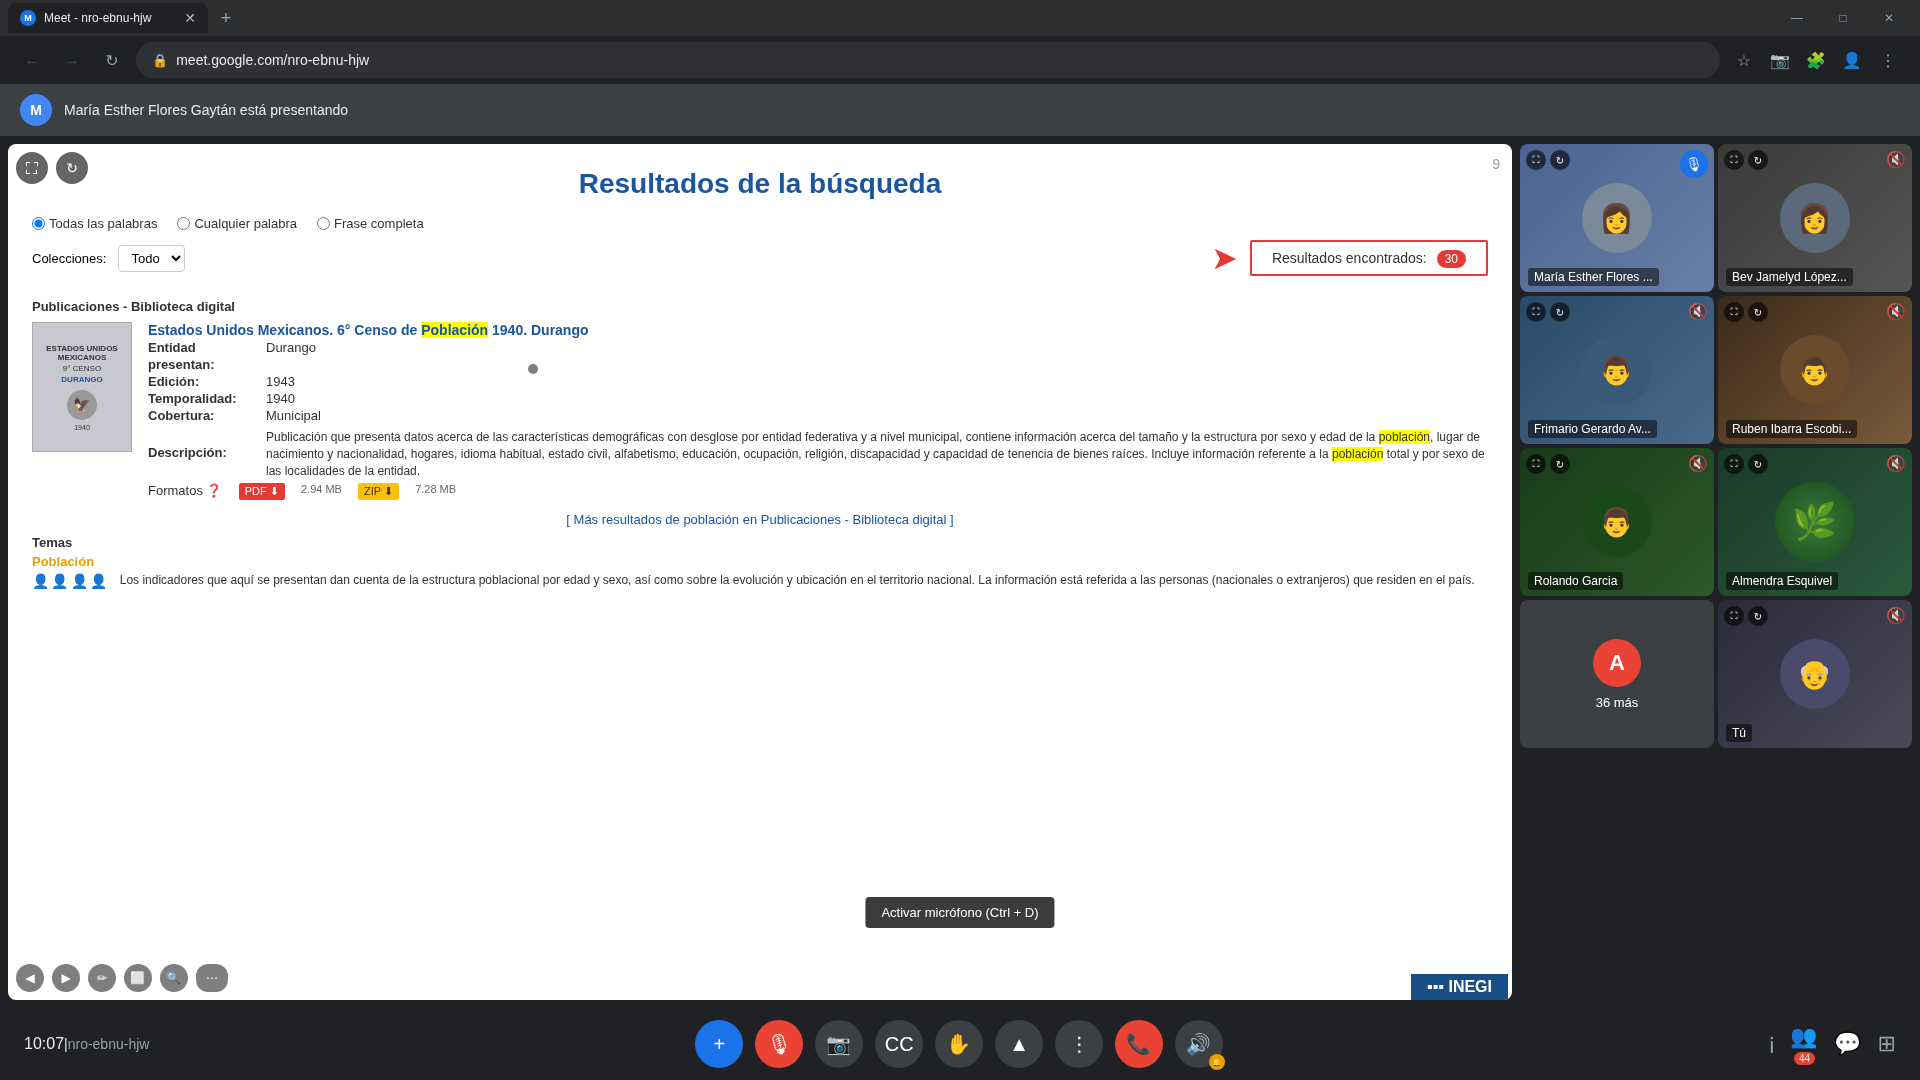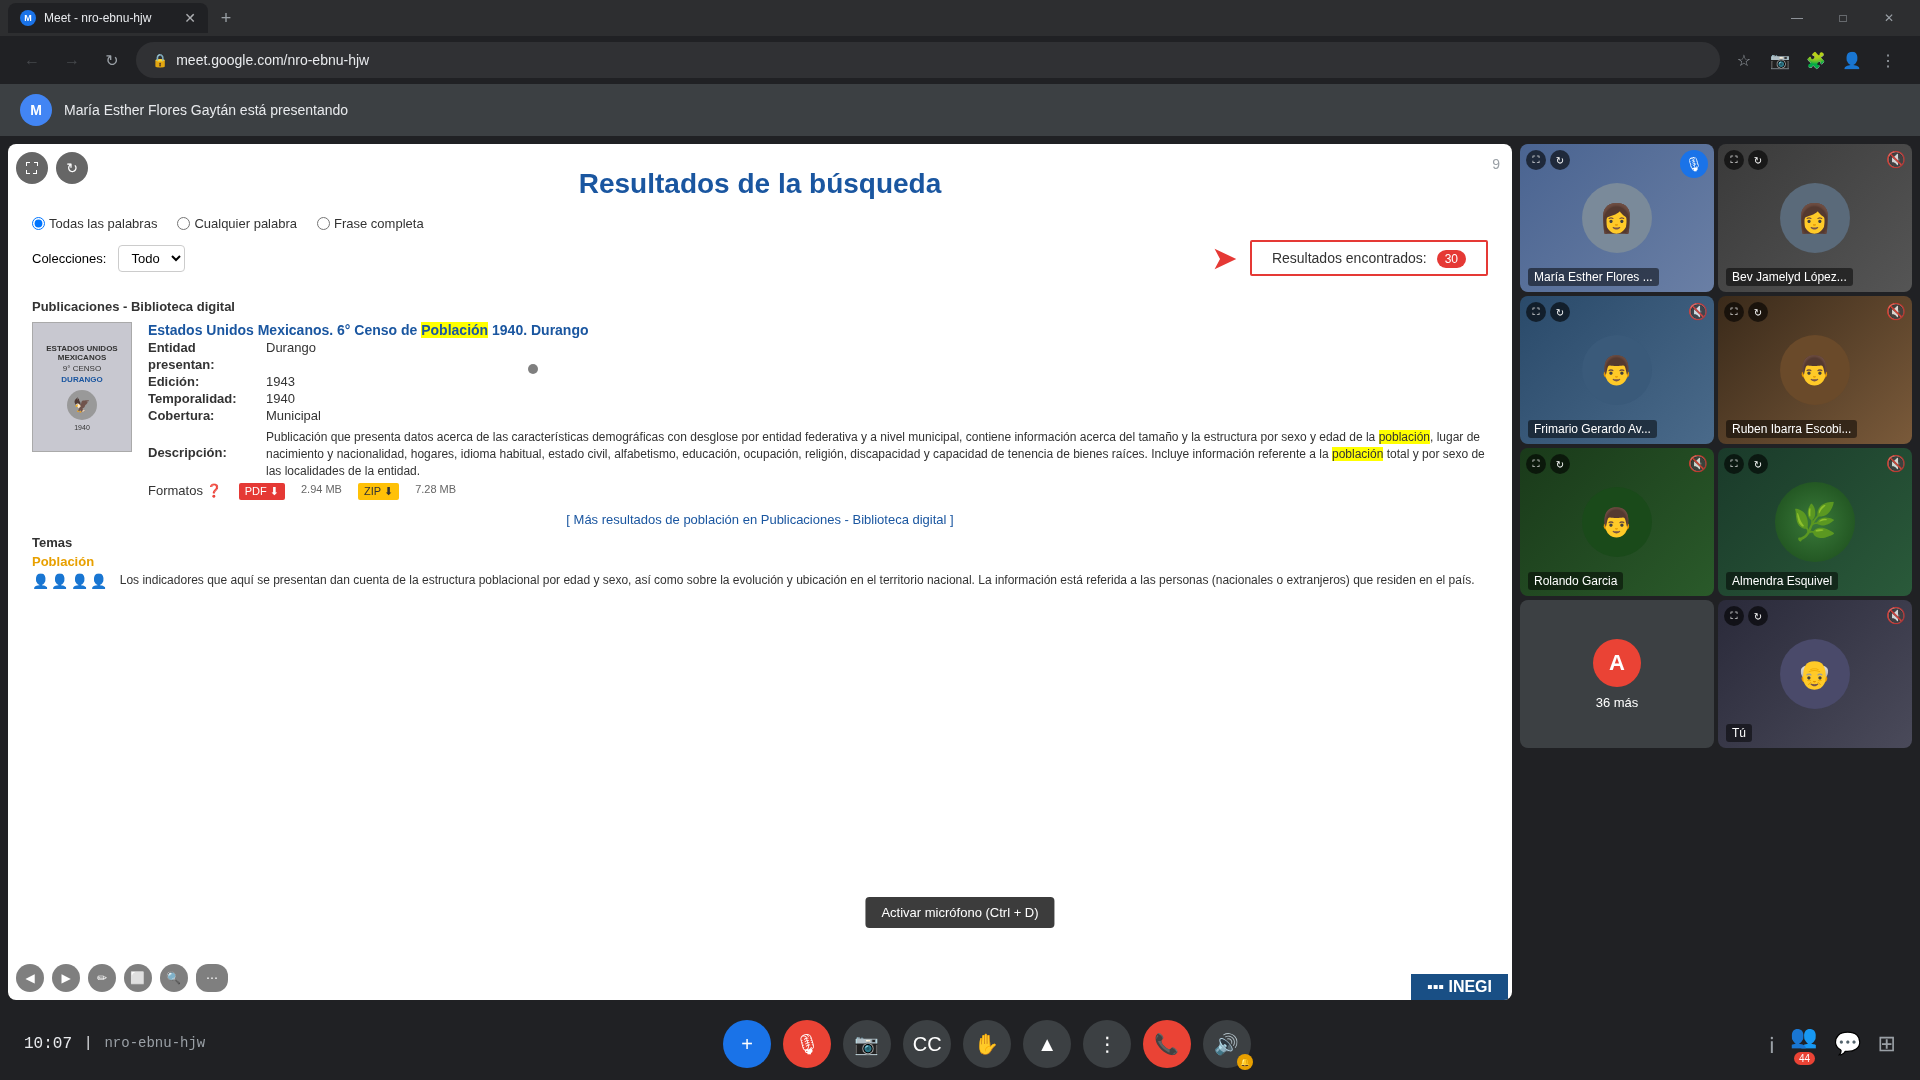--- a/index.html
+++ b/index.html
@@ -84,21 +84,21 @@
     
     .right-sidebar { width: 400px; display: flex; flex-direction: column; gap: 4px; padding: 8px 8px 0 0; }
     .participant-tile { flex: 1; background: #3c4043; border-radius: 8px; overflow: hidden; position: relative; display: flex; align-items: center; justify-content: center; }
     .participant-name { position: absolute; bottom: 6px; left: 8px; color: white; font-size: 12px; background: rgba(0,0,0,0.5); padding: 2px 6px; border-radius: 3px; }
     .tile-top-left { position: absolute; top: 6px; left: 6px; display: flex; gap: 4px; }
     .mic-active-icon { width: 28px; height: 28px; background: #1a73e8; border-radius: 50%; display: flex; align-items: center; justify-content: center; color: white; font-size: 14px; position: absolute; top: 6px; right: 6px; }
     .muted-icon { position: absolute; top: 6px; right: 6px; color: white; opacity: 0.7; font-size: 14px; }
 
     
     .bottom-bar { height: 72px; background: #202124; display: flex; align-items: center; justify-content: space-between; padding: 0 24px; position: relative; }
-    .bottom-left { display: flex; align-items: flex-start; gap: 12px; color: #e8eaed; font-size: 14px; font-family: Liberation Mono, monospace; }
+    .bottom-left { display: flex; align-items: center; color: #e8eaed; font-size: 14px; }
     .time-display { font-size: 16px; }
     .meeting-code { color: #9aa0a6; }
     .bottom-center { display: flex; align-items: center; gap: 12px; }
     .ctrl-btn { width: 48px; height: 48px; border-radius: 50%; display: flex; align-items: center; justify-content: center; cursor: pointer; font-size: 20px; }
     .ctrl-btn.add { background: #1a73e8; color: white; }
     .ctrl-btn.mic-off { background: #ea4335; color: white; }
     .ctrl-btn.cam { background: #3c4043; color: white; }
     .ctrl-btn.captions { background: #3c4043; color: white; }
     .ctrl-btn.hand { background: #3c4043; color: white; }
     .ctrl-btn.share { background: #3c4043; color: white; }

